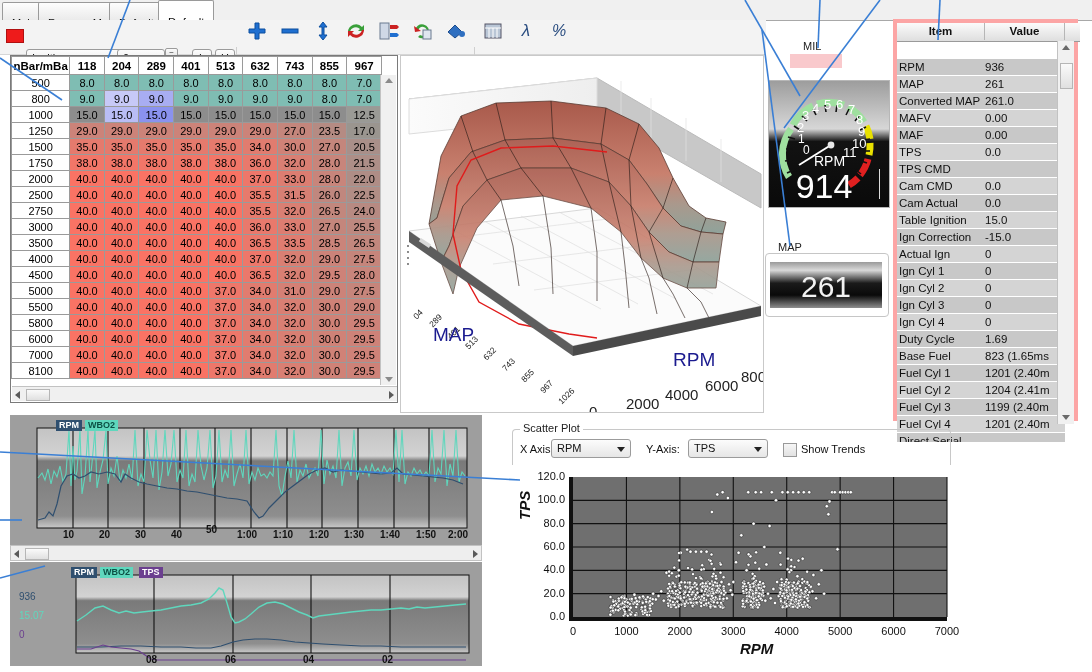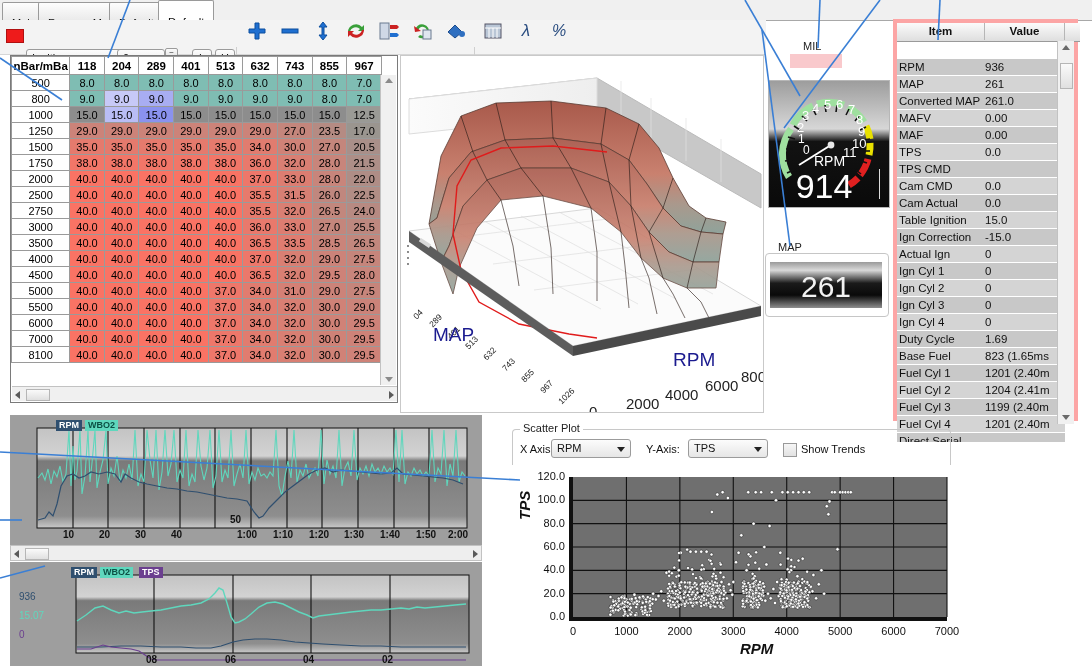--- a/index.html
+++ b/index.html
@@ -364,20 +364,32 @@
             <td style="background:rgb(250,115,100);">40.0</td>
             <td style="background:rgb(250,115,100);">40.0</td>
             <td style="background:rgb(250,115,100);">40.0</td>
             <td style="background:rgb(238,119,106);">37.0</td>
             <td style="background:rgb(225,124,111);">34.0</td>
             <td style="background:rgb(217,127,115);">32.0</td>
             <td style="background:rgb(208,130,119);">30.0</td>
             <td style="background:rgb(204,131,121);">29.0</td>
           </tr>
           <tr>
+            <td class="rowhdr">5800</td>
+            <td style="background:rgb(250,115,100);">40.0</td>
+            <td style="background:rgb(250,115,100);">40.0</td>
+            <td style="background:rgb(250,115,100);">40.0</td>
+            <td style="background:rgb(250,115,100);">40.0</td>
+            <td style="background:rgb(238,119,106);">37.0</td>
+            <td style="background:rgb(225,124,111);">34.0</td>
+            <td style="background:rgb(217,127,115);">32.0</td>
+            <td style="background:rgb(208,130,119);">30.0</td>
+            <td style="background:rgb(206,130,120);">29.5</td>
+          </tr>
+          <tr>
             <td class="rowhdr">6000</td>
             <td style="background:rgb(250,115,100);">40.0</td>
             <td style="background:rgb(250,115,100);">40.0</td>
             <td style="background:rgb(250,115,100);">40.0</td>
             <td style="background:rgb(250,115,100);">40.0</td>
             <td style="background:rgb(238,119,106);">37.0</td>
             <td style="background:rgb(225,124,111);">34.0</td>
             <td style="background:rgb(217,127,115);">32.0</td>
             <td style="background:rgb(208,130,119);">30.0</td>
             <td style="background:rgb(206,130,120);">29.5</td>
@@ -663,21 +675,21 @@
       L80,56 L88,58 L96,56 L104,58 L110,66 L114,58 L120,62 L128,66 L136,68 L146,70 L156,72 L166,73 L176,75 L186,76 L196,78 L206,80
       L216,82 L226,83 L236,85 L243,96 L248,102 L252,100 L258,92 L266,84 L274,76 L282,70 L290,64 L298,58 L306,54 L314,52 L322,56
       L330,54 L340,55 L350,56 L360,57 L370,58 L380,57 L386,52 L392,58 L402,59 L412,60 L422,61 L432,62 L442,64 L452,68"></path>
   </svg>
   <div class="legchip" style="left:45px;top:4px;background:#2f4f6f;">RPM</div>
   <div class="legchip" style="left:74px;top:4px;background:#5fd7bd;color:#0c5045;">WBO2</div>
   <div class="gt" style="left:52px;top:113px;">10</div>
   <div class="gt" style="left:88px;top:113px;">20</div>
   <div class="gt" style="left:124px;top:113px;">30</div>
   <div class="gt" style="left:160px;top:113px;">40</div>
-  <div class="gt" style="left:195px;top:98px;margin-left:24px;">50</div>
+  <div class="gt" style="left:195px;top:108px;">50</div>
   <div class="gt" style="left:226px;top:113px;">1:00</div>
   <div class="gt" style="left:262px;top:113px;">1:10</div>
   <div class="gt" style="left:298px;top:113px;">1:20</div>
   <div class="gt" style="left:333px;top:113px;">1:30</div>
   <div class="gt" style="left:369px;top:113px;">1:40</div>
   <div class="gt" style="left:405px;top:113px;">1:50</div>
   <div class="gt" style="left:437px;top:113px;">2:00</div>
 </div>
 
 <div id="g1bar">

